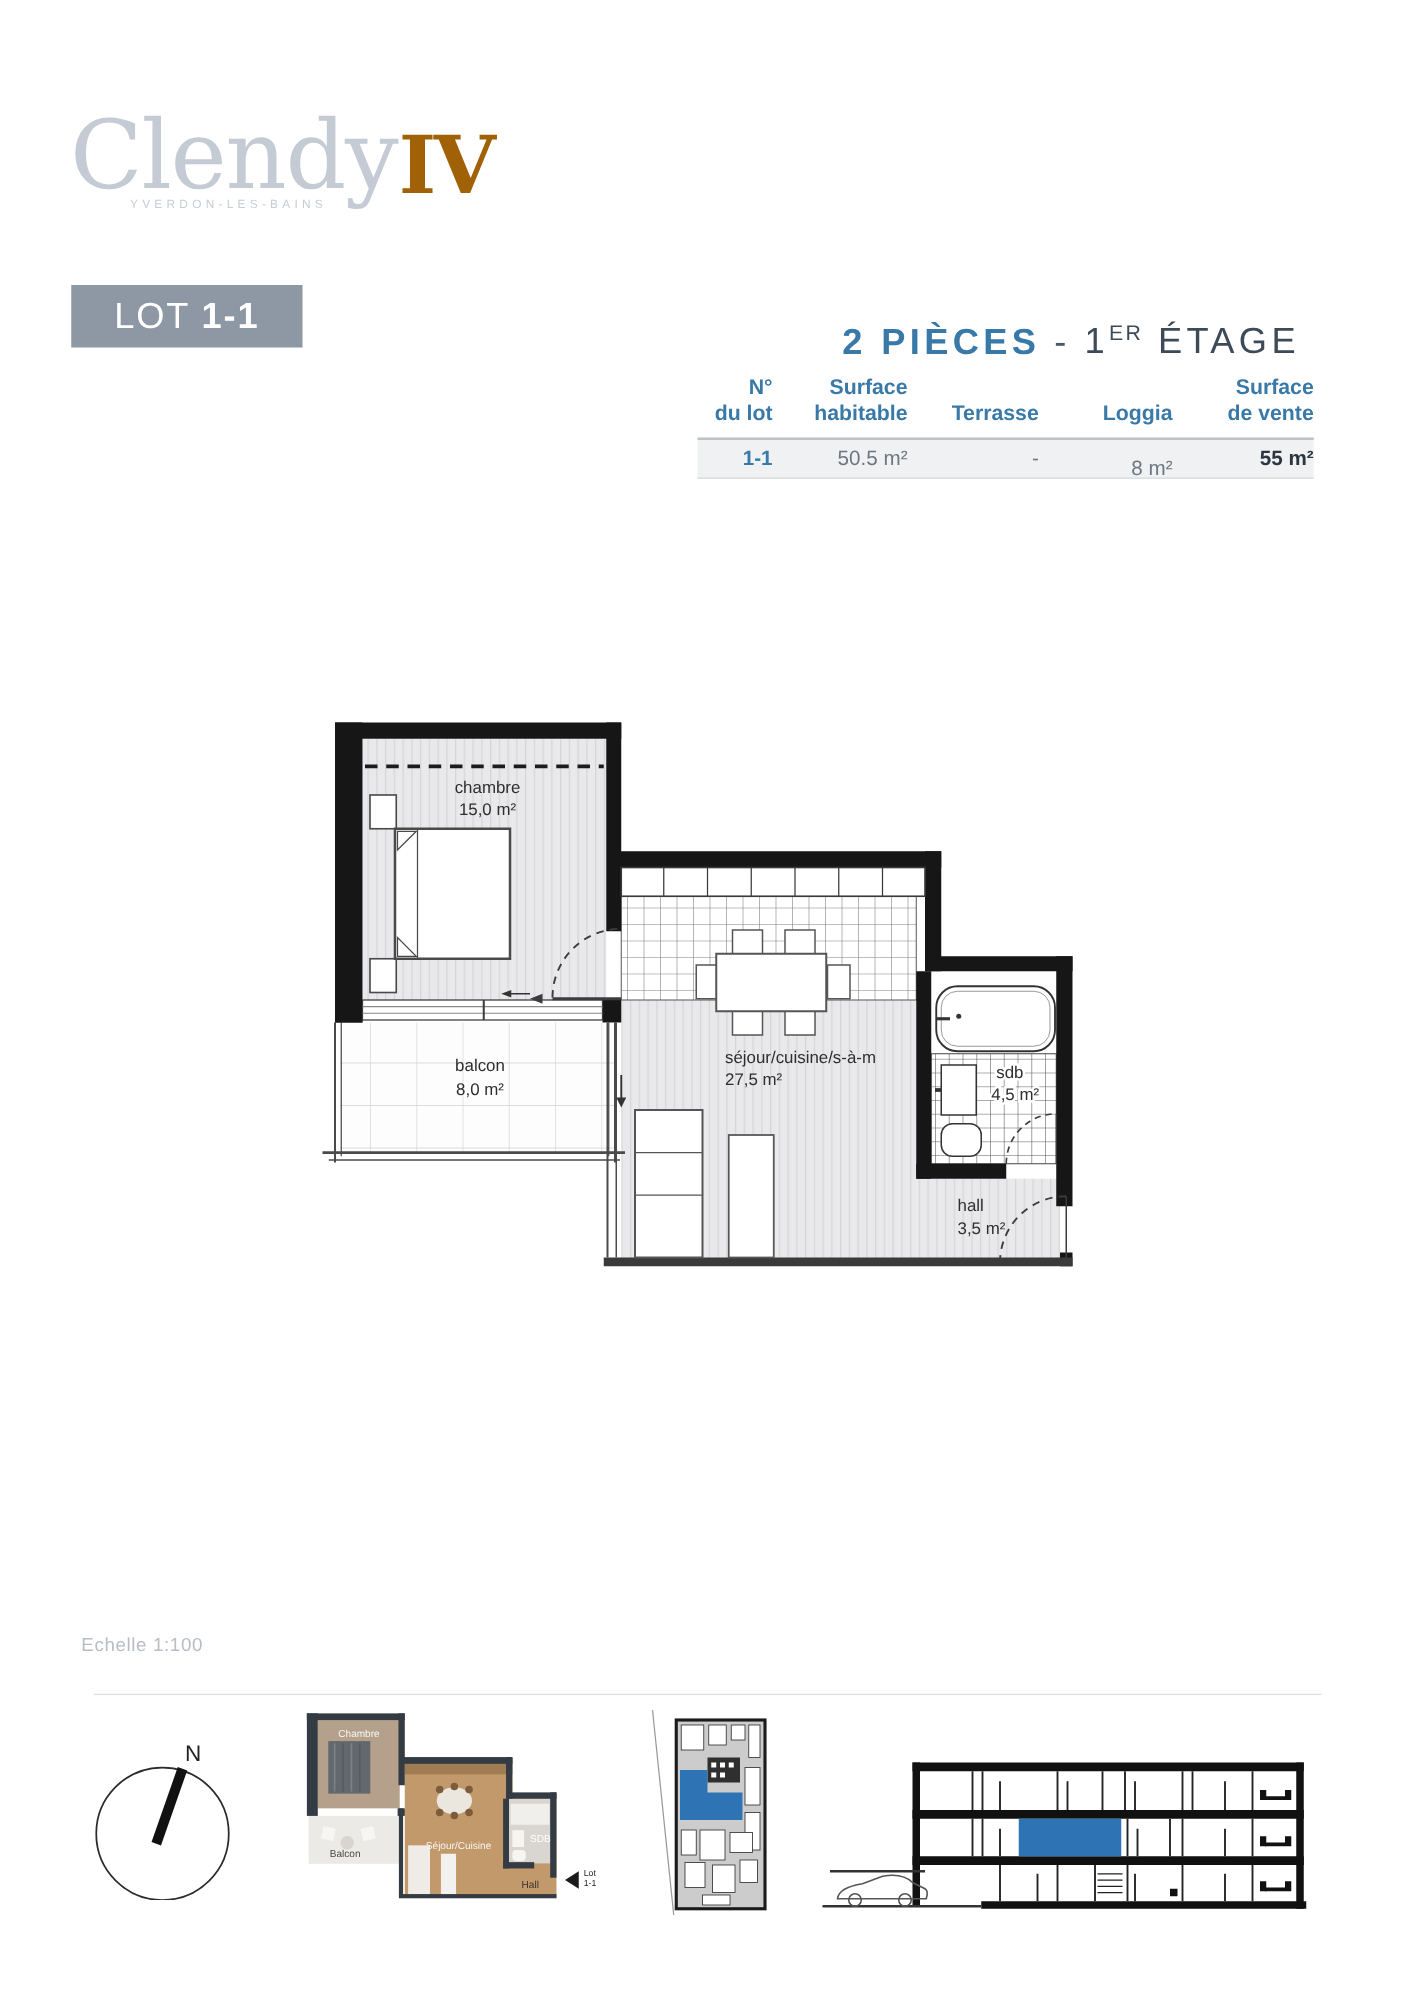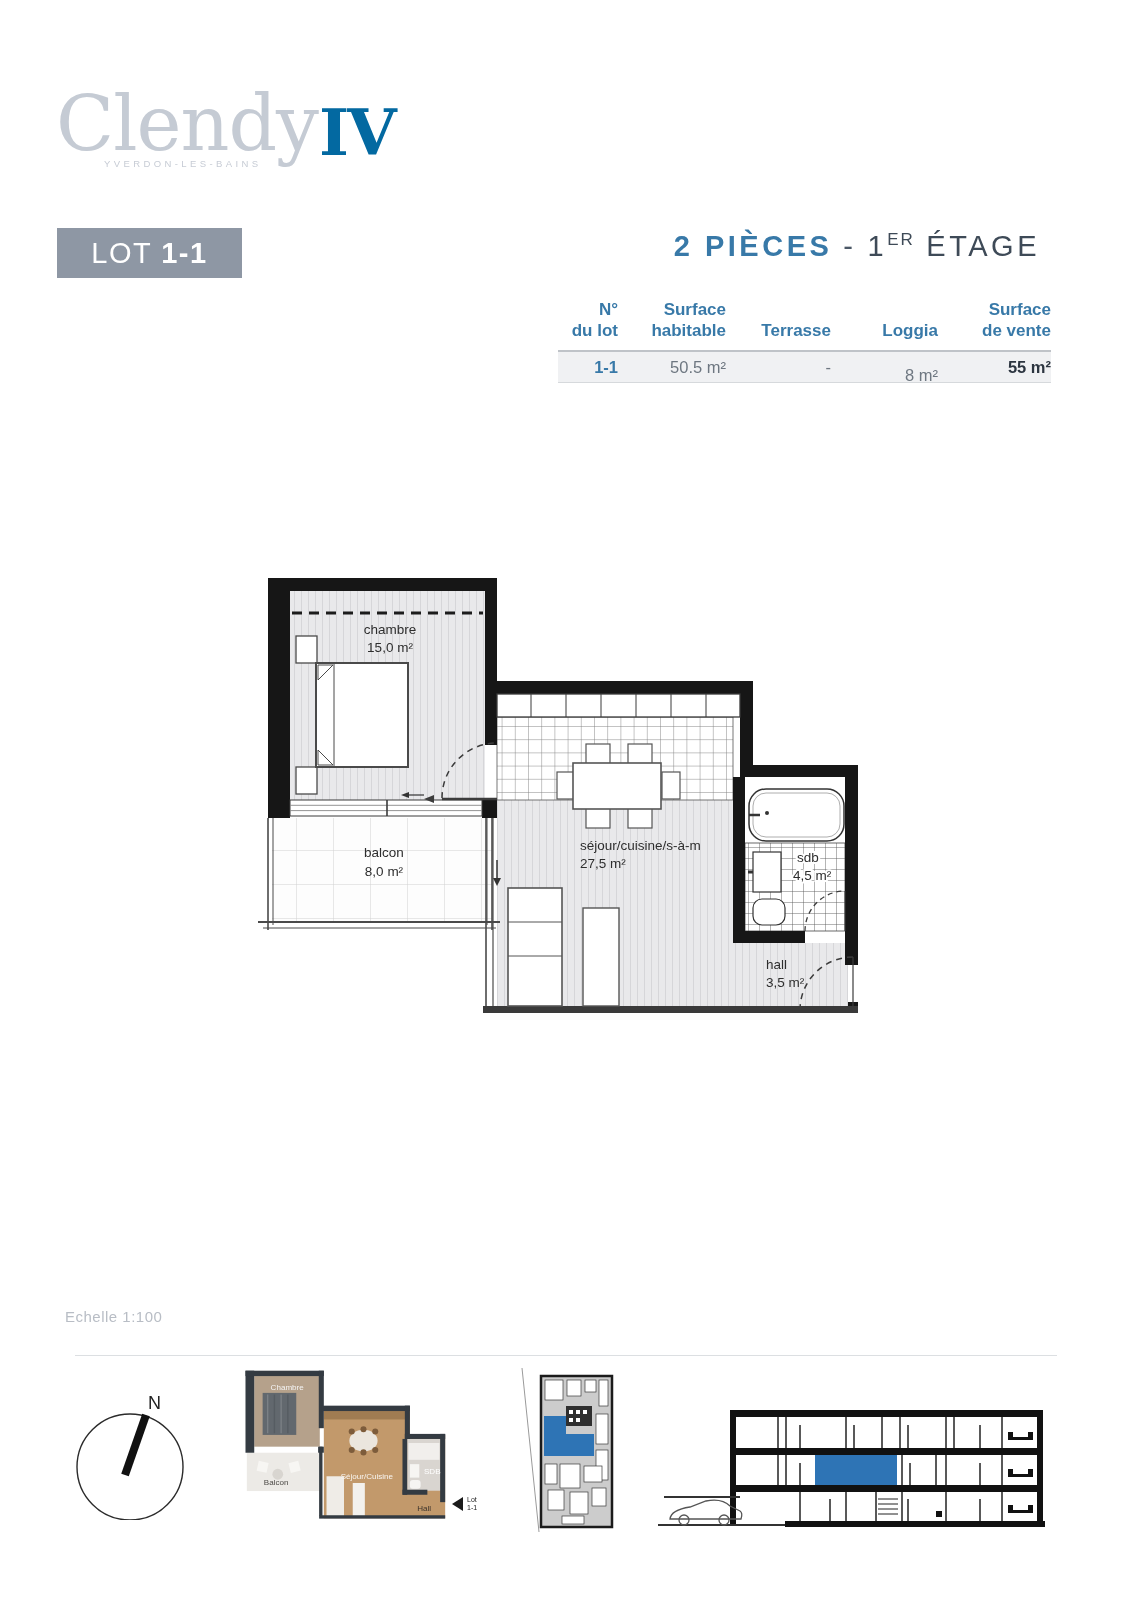--- a/index.html
+++ b/index.html
@@ -2,30 +2,30 @@
 <html><head>
 <meta charset="utf-8">
 <style>
   html,body{margin:0;padding:0;background:#e8e8e8;}
   .page{position:relative;width:1132px;height:1600px;background:#ffffff;overflow:hidden;
         font-family:"Liberation Sans",sans-serif;}
   
   .logo{position:absolute;left:56px;top:86px;}
   .logo-row{display:flex;align-items:flex-start;}
   .clendy{font-family:"DejaVu Serif",serif;font-size:76px;line-height:1;color:#c5cbd4;letter-spacing:-1px;}
-  .iv{font-family:"DejaVu Serif",serif;font-size:64px;line-height:1;font-weight:bold;color:#0369a1;margin-top:15px;margin-left:1px;letter-spacing:-2px;}
+  .iv{font-family:"DejaVu Serif",serif;font-size:64px;line-height:1;font-weight:bold;color:#a16207;margin-top:15px;margin-left:1px;letter-spacing:-2px;}
   .logo-sub{margin-top:-7px;margin-left:48px;font-size:9.5px;letter-spacing:3.4px;color:#c7ccd5;}
   
   .lot-badge{position:absolute;left:57px;top:228px;width:185px;height:50px;background:#8e97a4;
              display:flex;align-items:center;justify-content:center;color:#fff;font-size:29px;letter-spacing:1.5px;}
   .lot-badge .num{font-weight:bold;margin-left:9px;}
   
   .heading{position:absolute;top:230px;right:92px;display:flex;align-items:baseline;gap:11px;
            font-size:29px;letter-spacing:3.5px;color:#3e4a57;white-space:nowrap;}
-  .heading .rooms{color:#3879a8;font-weight:bold;}
+  .heading .rooms{color:#3879a8;font-weight:bold;margin-top:28px;}
   .heading .sep{color:#4b5866;}
   .heading sup{font-size:17px;letter-spacing:2px;}
   
   .stable{position:absolute;left:558px;top:299px;width:493px;}
   .thead{display:flex;align-items:flex-end;padding-bottom:9px;}
   .th{display:flex;flex-direction:column;align-items:flex-end;color:#3879a8;font-weight:bold;
       font-size:17px;line-height:21px;}
   .trow{display:flex;align-items:center;height:30px;background:#f0f1f3;
         border-top:2px solid #bfc3c8;border-bottom:1px solid #d6d9dc;font-size:16.5px;color:#6e7781;}
   .td{text-align:right;}

